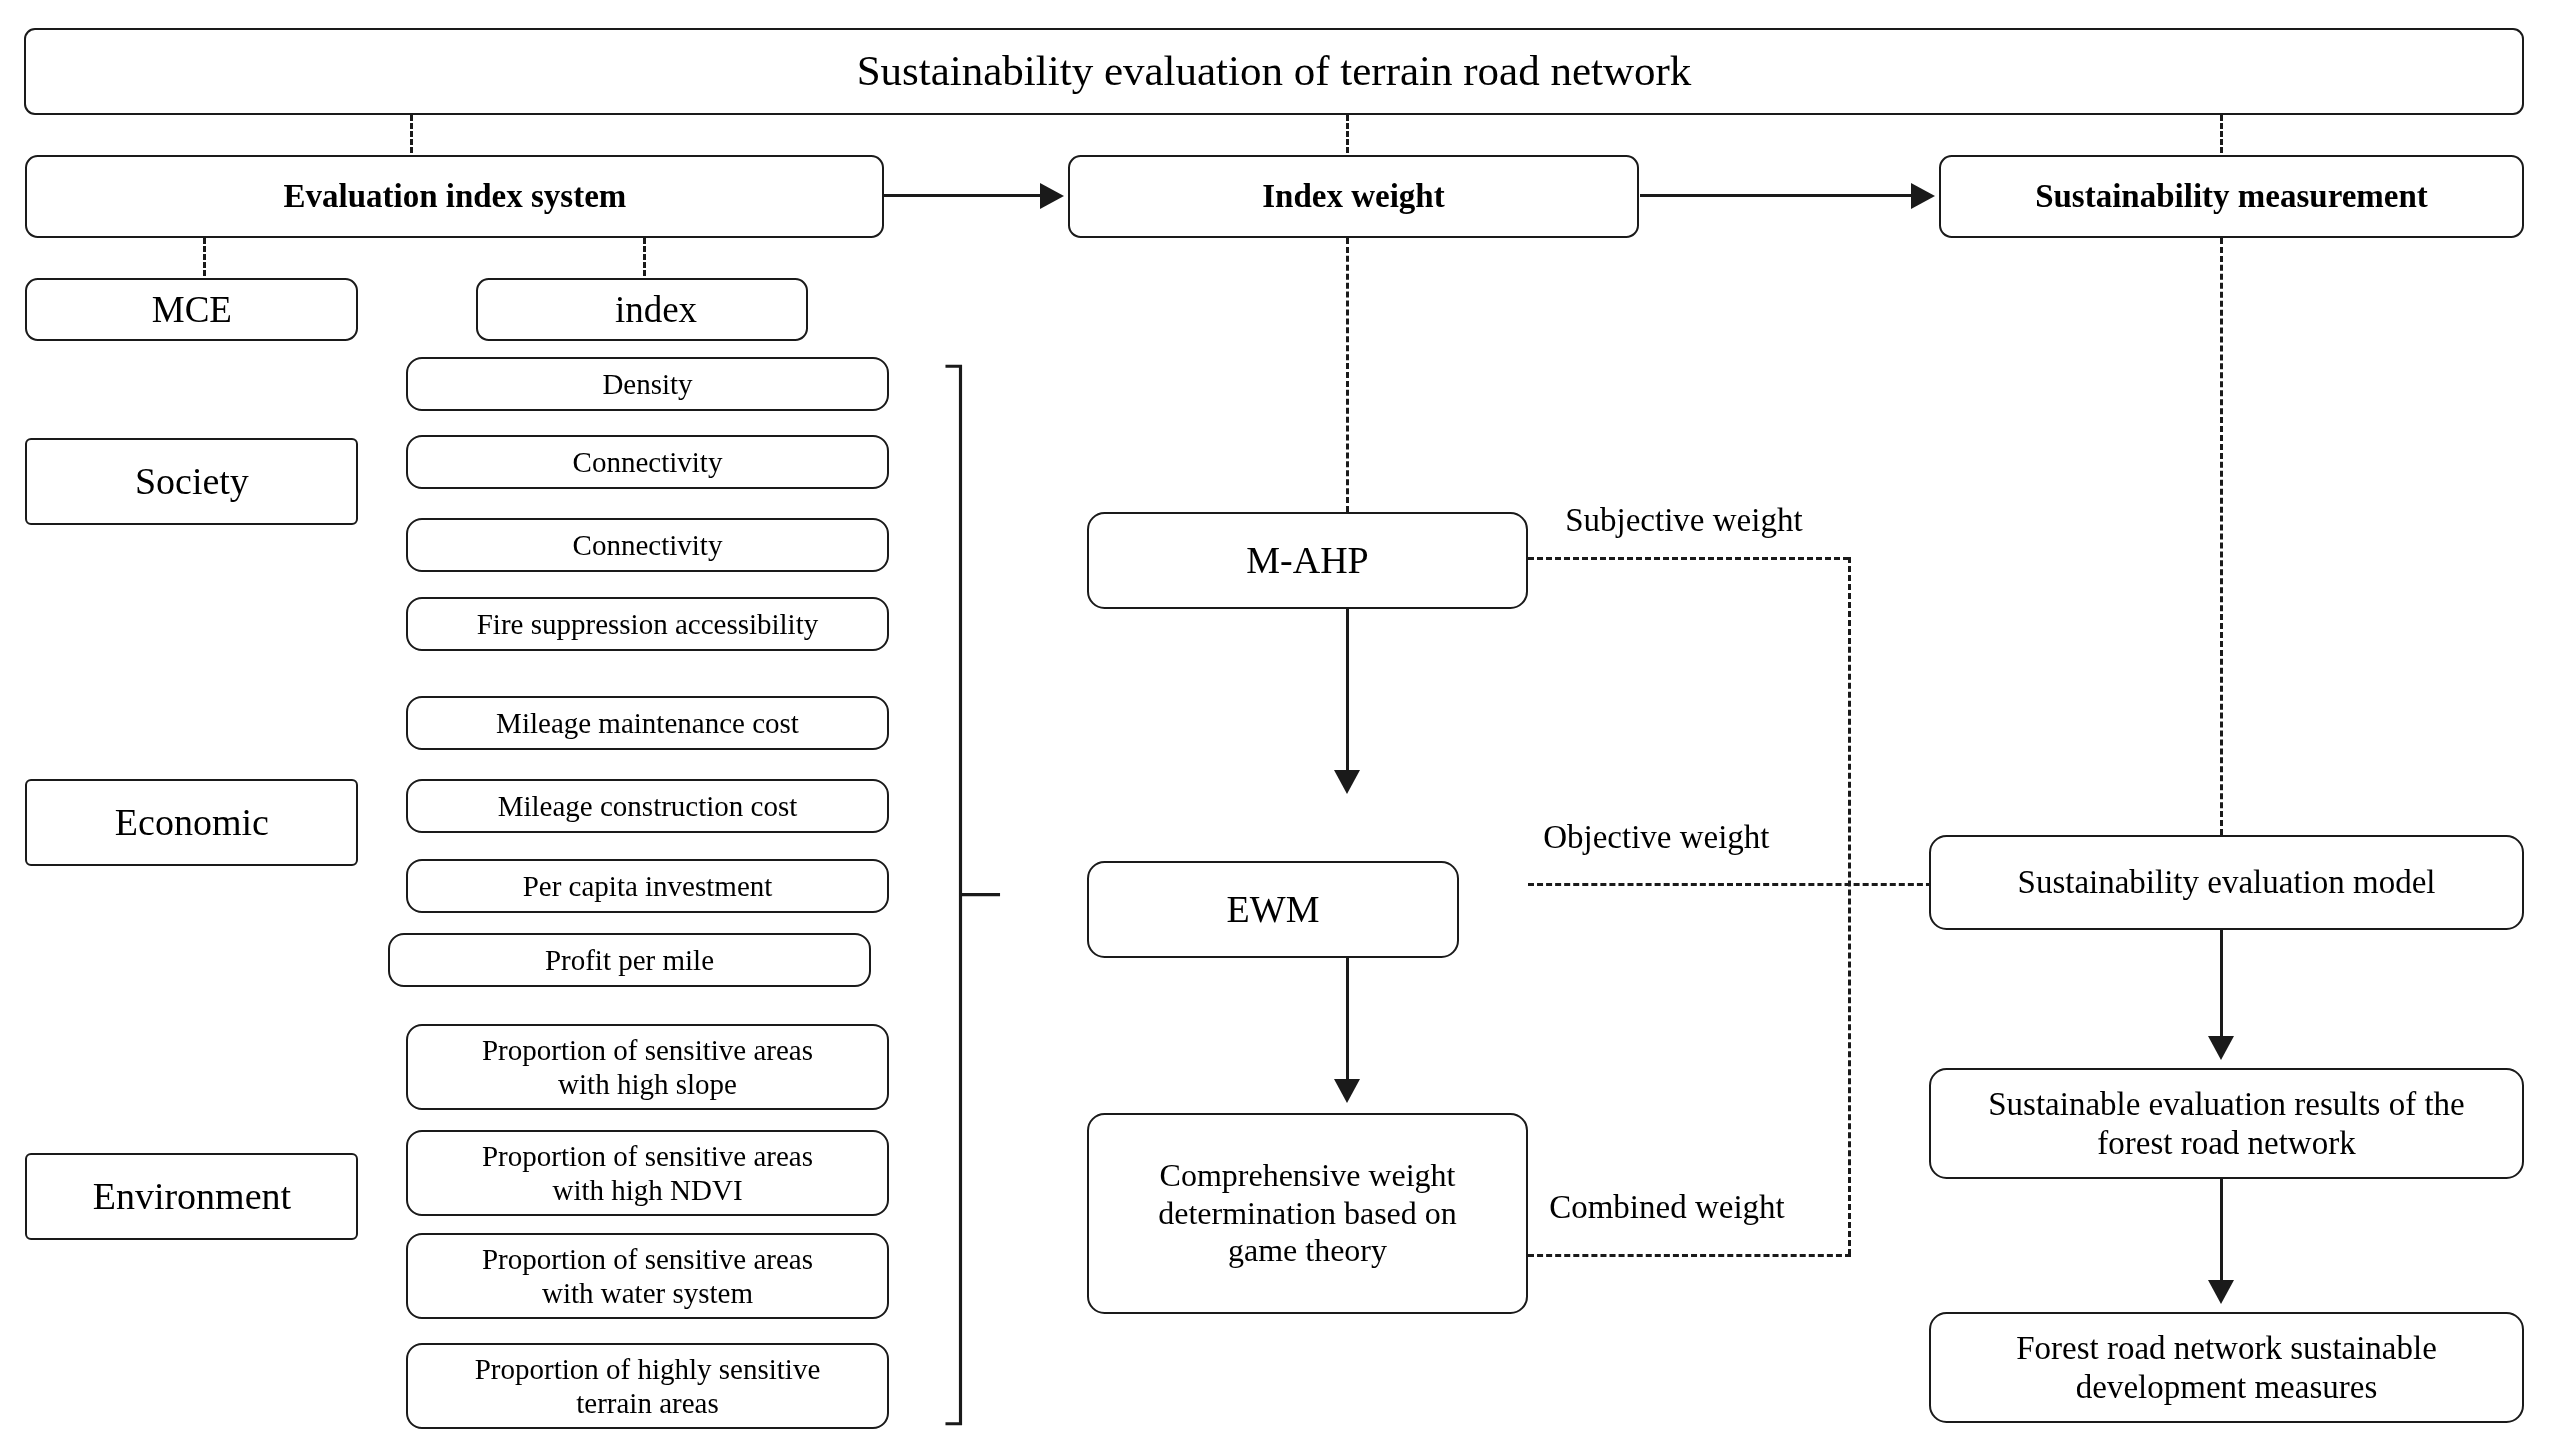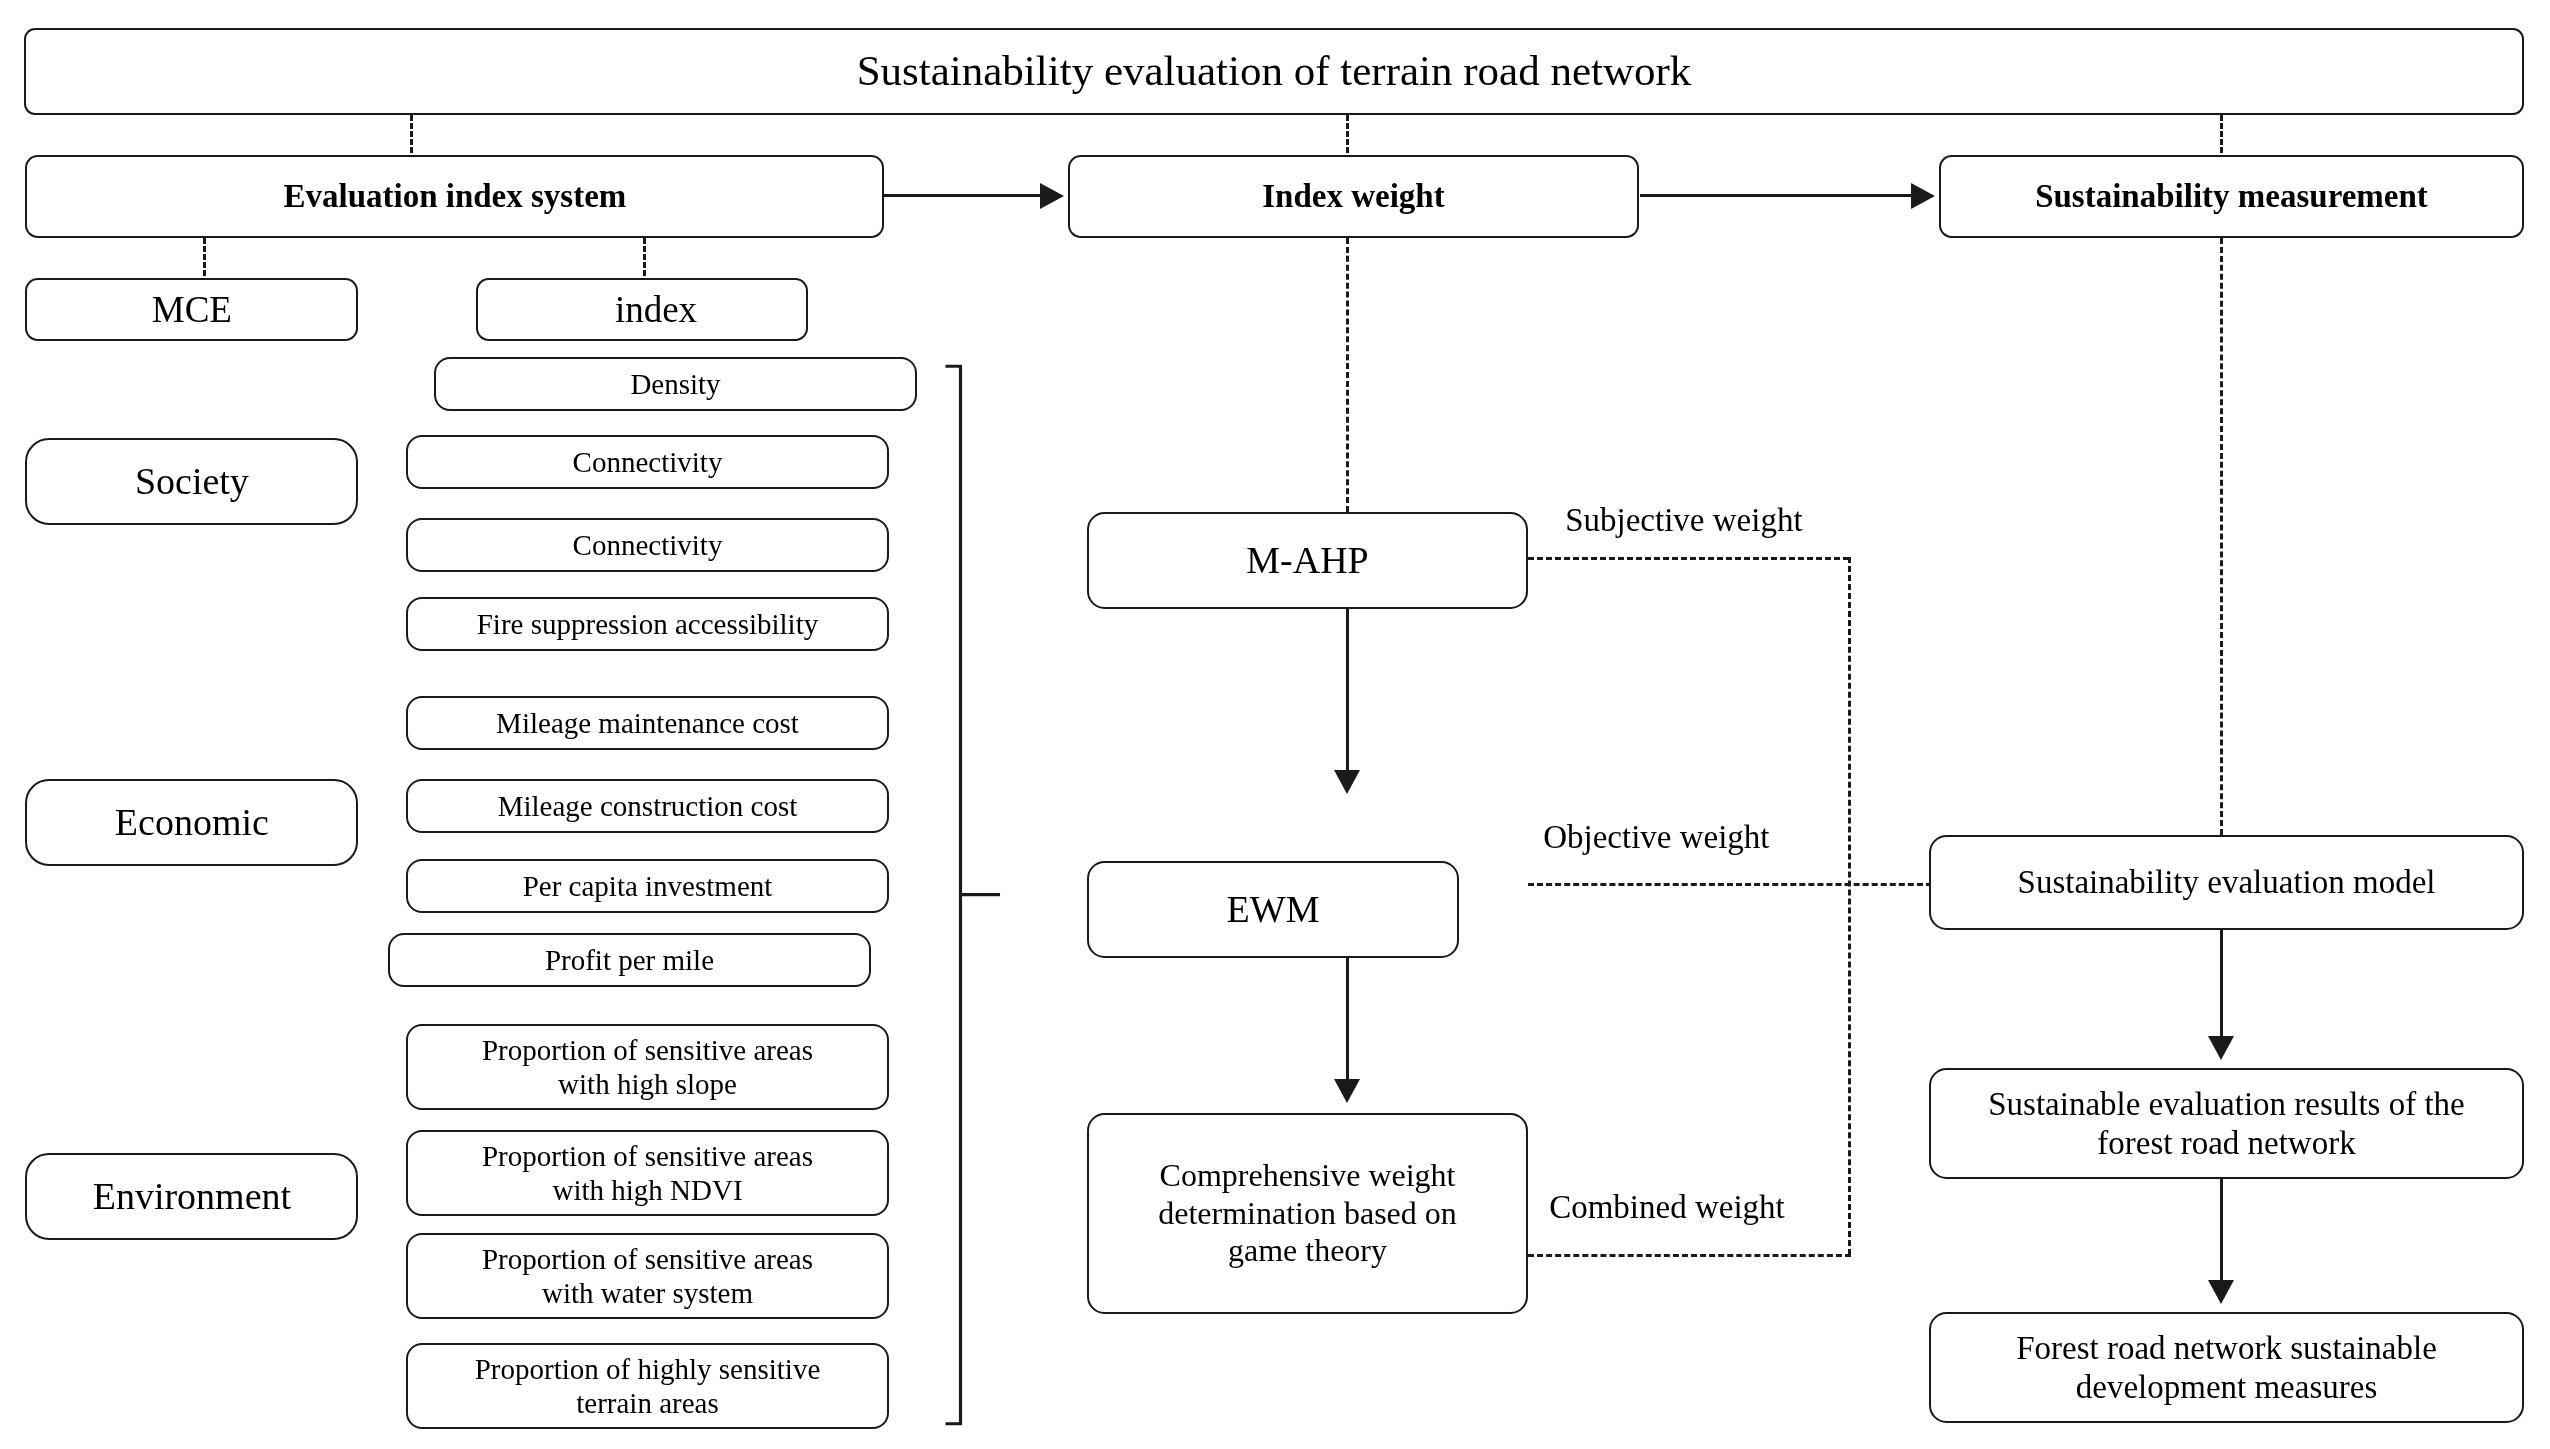--- a/index.html
+++ b/index.html
@@ -33,21 +33,21 @@
 
   
   .title-box {
     font-size: 43px;
     border-radius: 11px;
   }
   
   .hdr-box { font-size: 33px; font-weight: bold; border-radius: 12.7px; padding-left: 8px; }
 
   
-  .cat-box { font-size: 38px; border-radius: 24px; }
+  .cat-box { font-size: 38px; border-radius: 6px; }
   .mce-box { font-size: 37px; border-radius: 12.7px; }
 
   
   .index-head { font-size: 37px; border-radius: 12.7px; padding-left: 36px; }
 
   
   .idx-box { font-size: 29px; border-radius: 16px; border-width: 2.4px; }
   .idx-box.two-line { font-size: 29px; }
 
   
@@ -160,21 +160,21 @@
   </div>
 
   <div class="box cat-box" style="left:25.4px; top:1153px; width:333px; height:87px;">
     <span>Environment</span>
   </div>
 
   <div class="box index-head" style="left:476px; top:278px; width:332px; height:63px;">
     <span>index</span>
   </div>
 
-  <div class="box idx-box" style="left:406px; top:357px; width:483px; height:54px;margin-left:28px;">
+  <div class="box idx-box" style="left:406px; top:357px; width:483px; height:54px;">
     <span>Density</span>
   </div>
 
   <div class="box idx-box" style="left:406px; top:435px; width:483px; height:54px;">
     <span>Connectivity</span>
   </div>
 
   <div class="box idx-box" style="left:406px; top:518px; width:483px; height:54px;">
     <span>Connectivity</span>
   </div>

